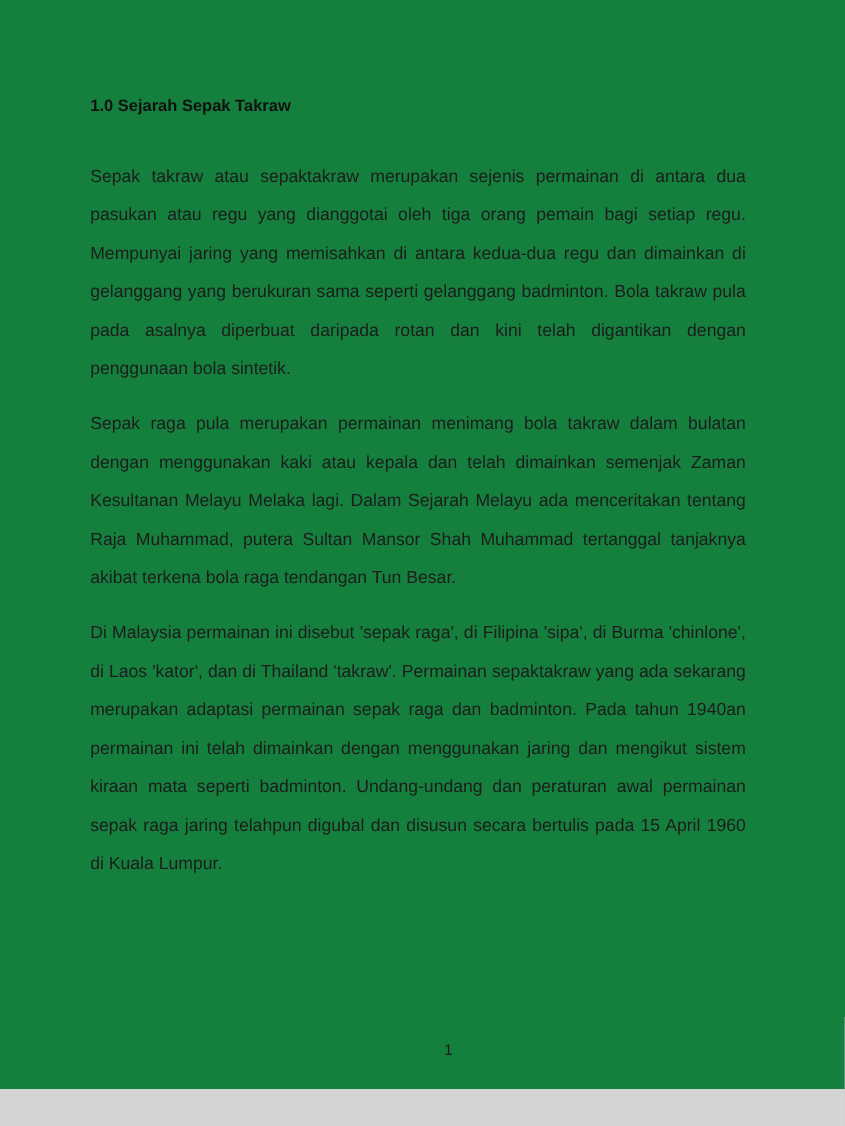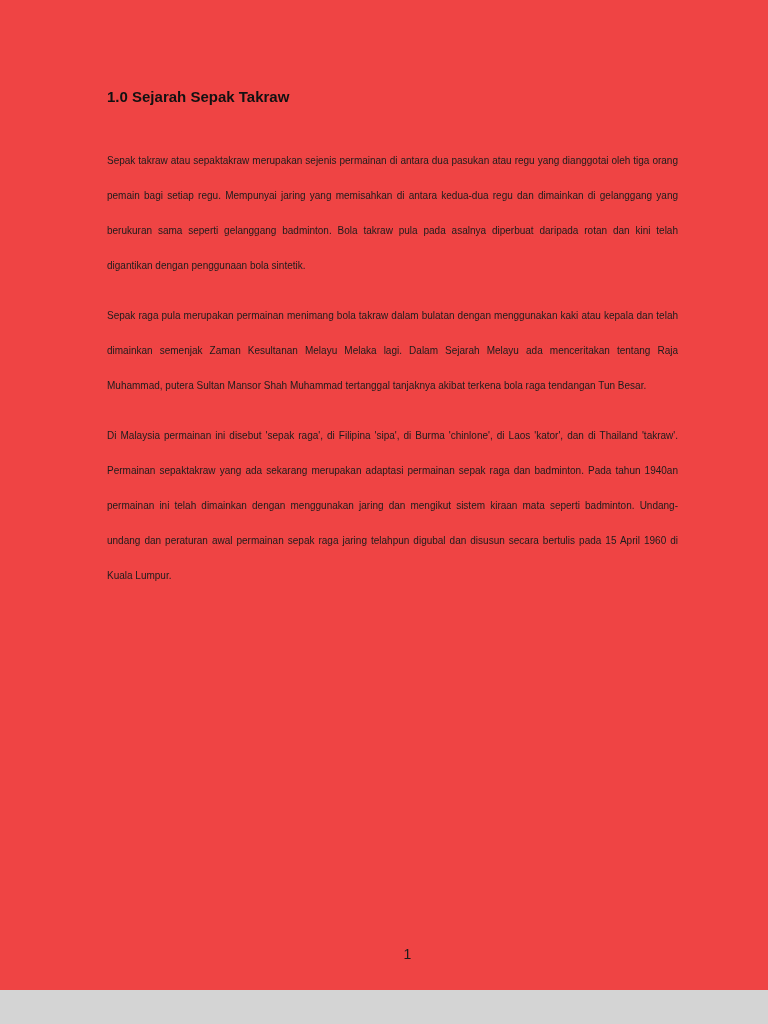--- a/index.html
+++ b/index.html
@@ -16,33 +16,33 @@
     height: 1024px;
     background: #cfcfcf;
     position: relative;
   }
   .page {
     position: absolute;
     top: 0;
     left: 0;
     width: 768px;
     height: 990px;
-    background: #ef4444;
+    background: #15803d;
     box-sizing: border-box;
-    padding: 88px 90px 0 107px;
+    padding: 88px 90px 0 82px;
     color: #1a1a1a;
   }
   .doc-heading {
     font-size: 15px;
     font-weight: bold;
     margin: 0 0 38px 0;
     color: #111;
   }
   .doc-paragraph {
-    font-size: 10px;
+    font-size: 16px;
     line-height: 35px;
     text-align: justify;
     margin: 0 0 15px 0;
     color: #1c1c1c;
   }
   .page-number {
     position: absolute;
     bottom: 28px;
     left: 137px;
     width: 541px;

